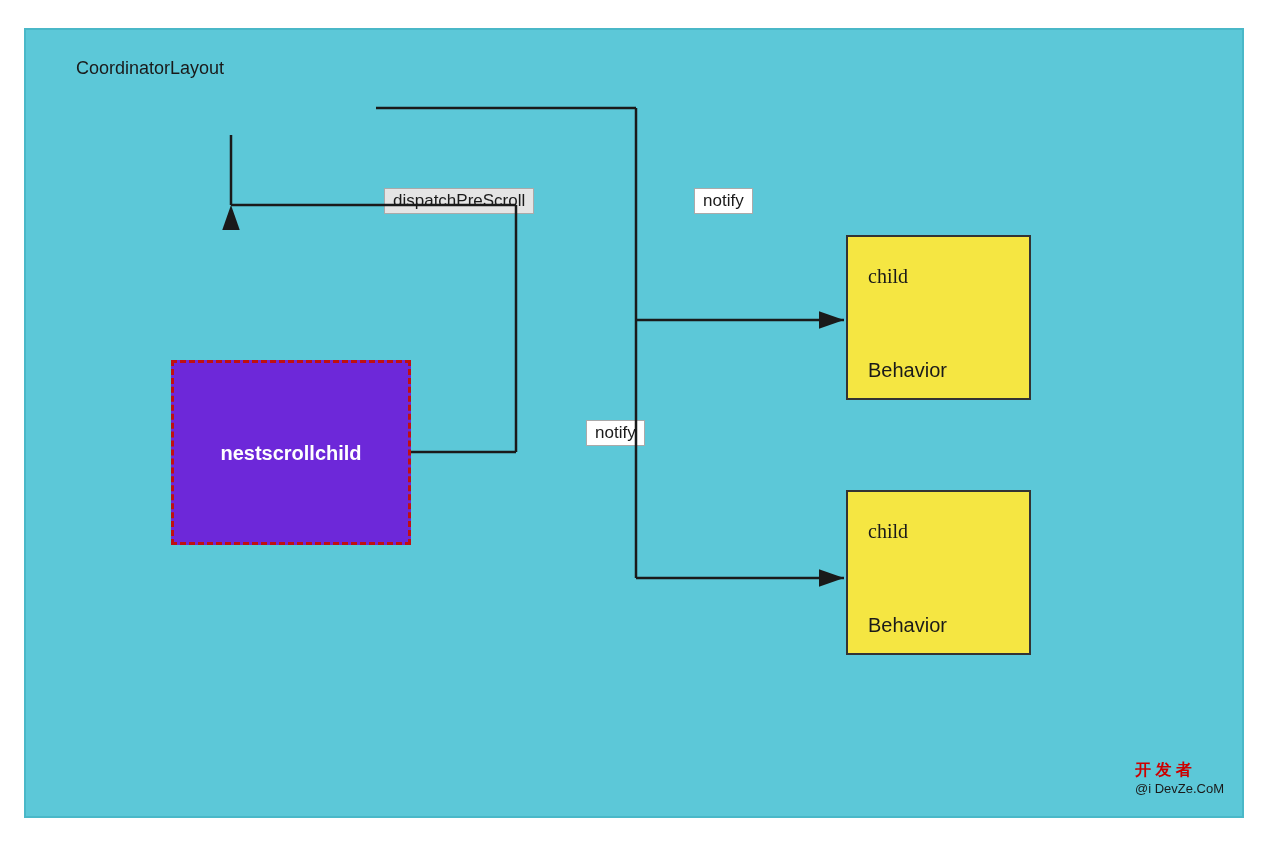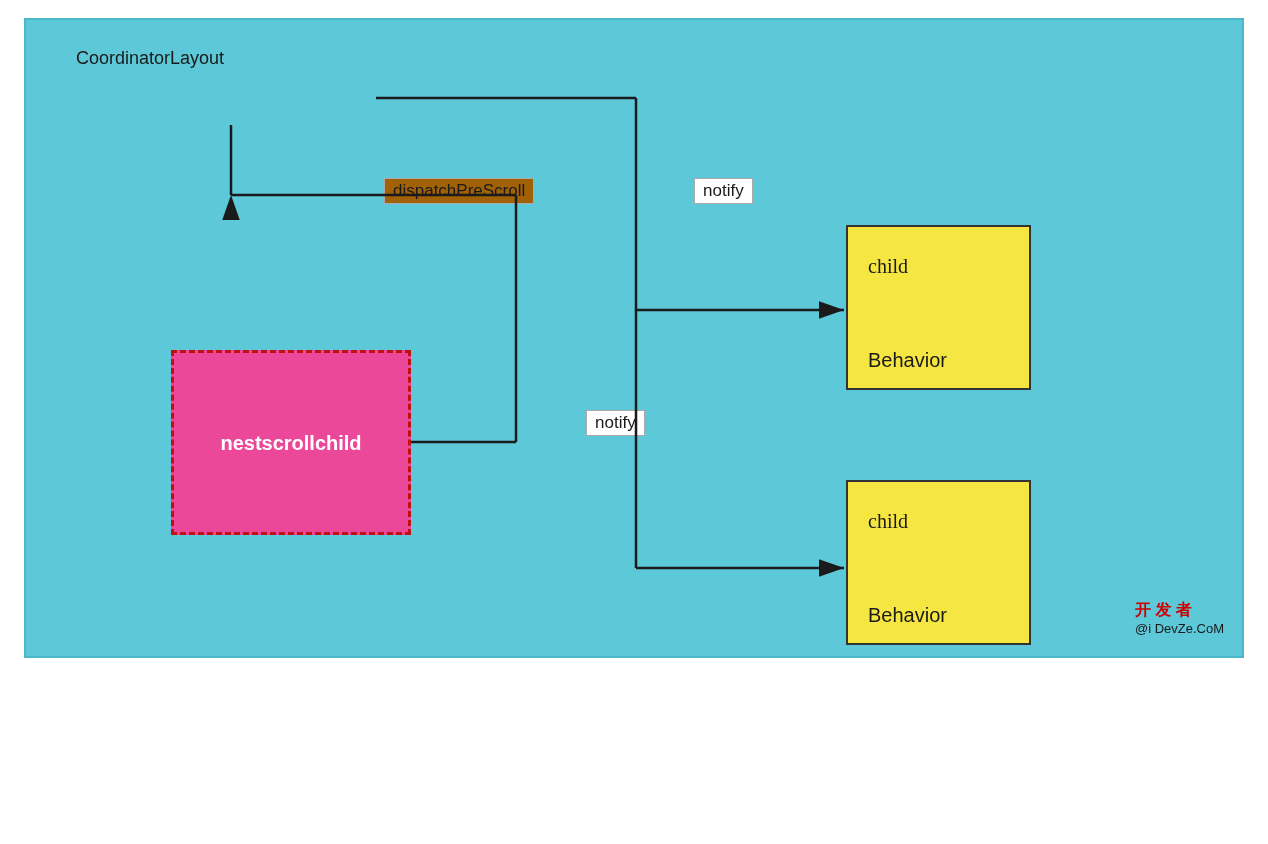--- a/index.html
+++ b/index.html
@@ -5,41 +5,41 @@
     * { margin: 0; padding: 0; box-sizing: border-box; }
     body {
       width: 1268px;
       height: 844px;
       background: #fff;
       overflow: hidden;
     }
     .main-container {
       position: relative;
       width: 1220px;
-      height: 640px;
-      margin: 18px auto;
+      height: 790px;
+      margin: 28px auto;
       background: #5cc8d8;
       border: 2px solid #4ab8c8;
     }
     .coordinator-label {
       position: absolute;
       top: 28px;
       left: 50px;
       font-family: Arial, sans-serif;
       font-size: 18px;
       color: #1a1a1a;
       font-weight: normal;
     }
     .nestscroll-box {
       position: absolute;
       top: 330px;
       left: 145px;
       width: 240px;
       height: 185px;
-      background: #ec4899;
+      background: #6d28d9;
       border: 3px dashed #c01010;
     }
     .nestscroll-label {
       position: absolute;
       top: 50%;
       left: 50%;
       transform: translate(-50%, -50%);
       font-family: Arial, sans-serif;
       font-size: 20px;
       color: #fff;
@@ -77,21 +77,21 @@
       bottom: 16px;
       left: 20px;
       font-family: Arial, sans-serif;
       font-size: 20px;
       color: #1a1a1a;
     }
     .dispatch-label {
       position: absolute;
       top: 158px;
       left: 358px;
-      background: #a16207;
+      background: #e5e5e5;
       border: 1px solid #aaa;
       padding: 2px 8px;
       font-family: Arial, sans-serif;
       font-size: 17px;
       color: #1a1a1a;
     }
     .notify-label-top {
       position: absolute;
       top: 158px;
       left: 668px;

